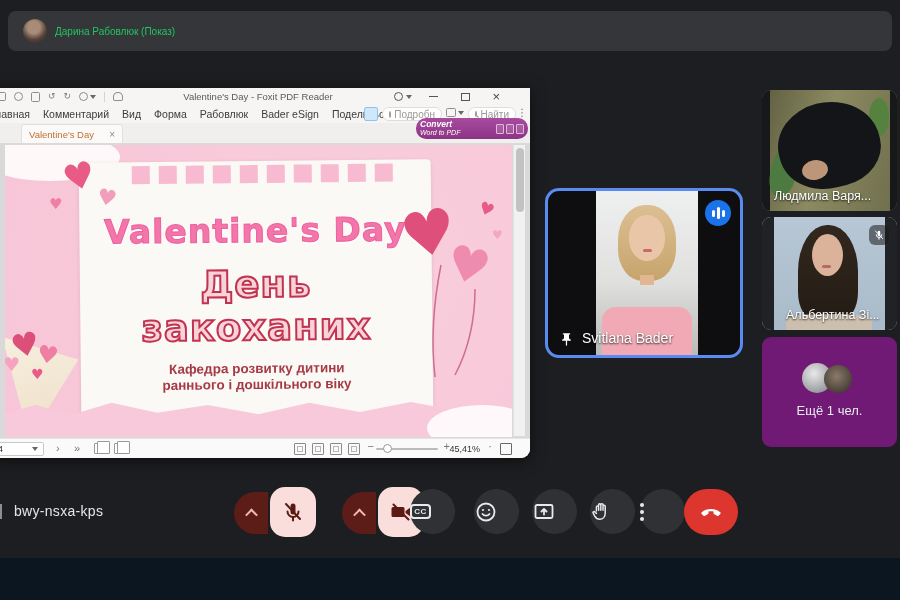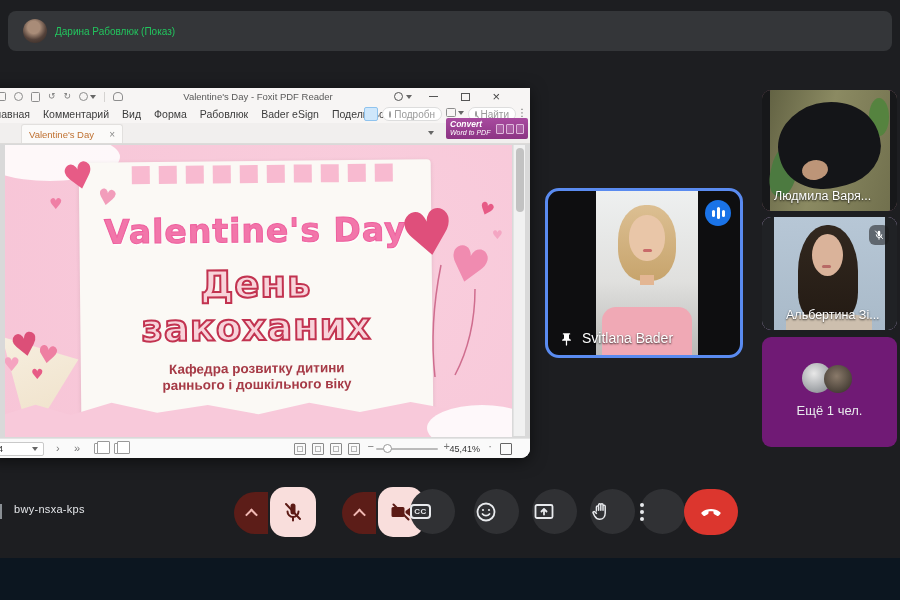--- a/index.html
+++ b/index.html
@@ -30,21 +30,21 @@
 .menubar{height:18px;background:#f7f5f4;display:flex;align-items:center;font-size:10.5px;color:#3c3c3c;padding-left:4px;gap:13px;position:relative}
 .mi{white-space:nowrap}
 .bluebox{position:absolute;width:14px;height:14px;background:#cfe7fb;border:1px solid #8fc3ee;border-radius:2px;top:2px}
 .pill{position:absolute;top:2px;height:14px;border:1px solid #ddd;border-radius:8px;background:#fff;display:flex;align-items:center;gap:3px;padding:0 6px;color:#9a9a9a;font-size:10px}
 .pinci{width:7px;height:7px;border:1.2px solid #9a9a9a;border-radius:50%}
 .mag{width:6px;height:6px;border:1.2px solid #9a9a9a;border-radius:50%;position:relative}
 .mag::after{content:"";position:absolute;width:3px;height:1.2px;background:#9a9a9a;transform:rotate(45deg);right:-3px;bottom:-1px}
 .vdots-s{font-size:10px;color:#666;line-height:1}
 .tabbar{height:21px;background:#f1efee;border-bottom:1px solid #dddbd9;position:relative}
 .tab{position:absolute;left:35px;bottom:0;width:102px;height:19px;background:#fbfaf9;border:1px solid #e2e0de;border-bottom:none;border-radius:3px 3px 0 0;display:flex;align-items:center;padding:0 7px;font-size:9.5px;color:#bf7030}
-.convert{position:absolute;right:2px;top:30px;width:82px;height:21px;background:linear-gradient(#a84b9f,#8c3484);border-radius:2px;display:flex;align-items:center;padding:0 4px;color:#fff;z-index:9;gap:3px}
+.convert{position:absolute;right:2px;top:30px;width:112px;height:21px;background:linear-gradient(#a84b9f,#8c3484);border-radius:10px;display:flex;align-items:center;padding:0 4px;color:#fff;z-index:9;gap:3px}
 .cvt1{font-size:8.5px;font-weight:bold;font-style:italic;line-height:9px}
 .cvt2{font-size:7px;font-style:italic;line-height:8px}
 .cico{width:8px;height:10px;border:1px solid #dfb8dc;border-radius:1px;background:rgba(255,255,255,.15)}
 
 .docarea{position:relative;height:294px;background:#d9d9d9}
 .slide{position:absolute;left:19px;top:1px;width:507px;height:292px;background:radial-gradient(circle at 70% 40%,#f9cedd 0%,#f7c5d7 100%);overflow:hidden}
 .splash{background:#fefdfd;border-radius:50%;opacity:.9}
 .card{position:absolute;left:75px;top:16px;width:352px;height:258px;background:#fbf9f5;border-radius:4px;transform:rotate(-.6deg);box-shadow:0 1px 4px rgba(0,0,0,.1)}
 .sqrow{position:absolute;left:53px;top:4px;display:flex;gap:9px}
 .sq{width:18px;height:18px;background:#f8bad0}
@@ -71,21 +71,21 @@
 
 .maintile{left:545px;top:188px;width:198px;height:170px;border-radius:14px;border:3px solid #5a8bf0;background:#0e0e10;overflow:hidden}
 .strip{position:absolute;left:48px;top:0;width:102px;height:100%;background:linear-gradient(#eef0f0 0%,#e0e0de 55%,#b9b9b7 100%)}
 .tile-name{position:absolute;color:#fff;font-size:12.5px;text-shadow:0 1px 2px rgba(0,0,0,.85);white-space:nowrap}
 .badge-audio{position:absolute;right:9px;top:9px;width:26px;height:26px;border-radius:50%;background:#1a73e8;display:flex;align-items:center;justify-content:center;gap:2px}
 .bar{width:3px;border-radius:2px;background:#fff}
 .sidetile{left:762px;width:135px;border-radius:9px;overflow:hidden;background:#701a75}
 .mutebadge{position:absolute;right:8px;top:8px;width:20px;height:20px;border-radius:6px;background:rgba(25,26,28,.55);display:flex;align-items:center;justify-content:center}
 
 
-.meetcode{left:14px;top:503px;color:#e3e5e8;font-size:11px;letter-spacing:.3px}
+.meetcode{left:14px;top:503px;color:#e3e5e8;font-size:14px;letter-spacing:.3px}
 .codediv{left:0;top:504px;width:2px;height:15px;background:#8a8f94}
 .capseg{position:absolute;width:34px;height:42px;top:492px;background:#5c1d18;border-radius:21px 0 0 21px;display:flex;align-items:center;justify-content:center}
 .chevup{width:9px;height:9px;border-left:2.2px solid #f1b9b4;border-top:2.2px solid #f1b9b4;transform:rotate(45deg) translate(1px,1px)}
 .offsq{position:absolute;width:46px;height:50px;top:487px;background:#f9dedc;border-radius:15px;display:flex;align-items:center;justify-content:center;color:#5c1a15}
 .cbtn{position:absolute;width:45px;height:45px;top:489px;border-radius:50%;background:#303134;display:flex;align-items:center;justify-content:flex-start;color:#e8eaed}
 .ccbox{width:21px;height:15px;border:2px solid #e8eaed;border-radius:4px;display:flex;align-items:center;justify-content:center;font-size:8px;font-weight:bold;letter-spacing:.5px}
 .dots3{display:flex;flex-direction:column;gap:3px}
 .dots3 i{width:4px;height:4px;border-radius:50%;background:#e8eaed}
 .hangup{position:absolute;left:684px;top:489px;width:54px;height:46px;border-radius:23px;background:#dc362e;display:flex;align-items:center;justify-content:center}
 

